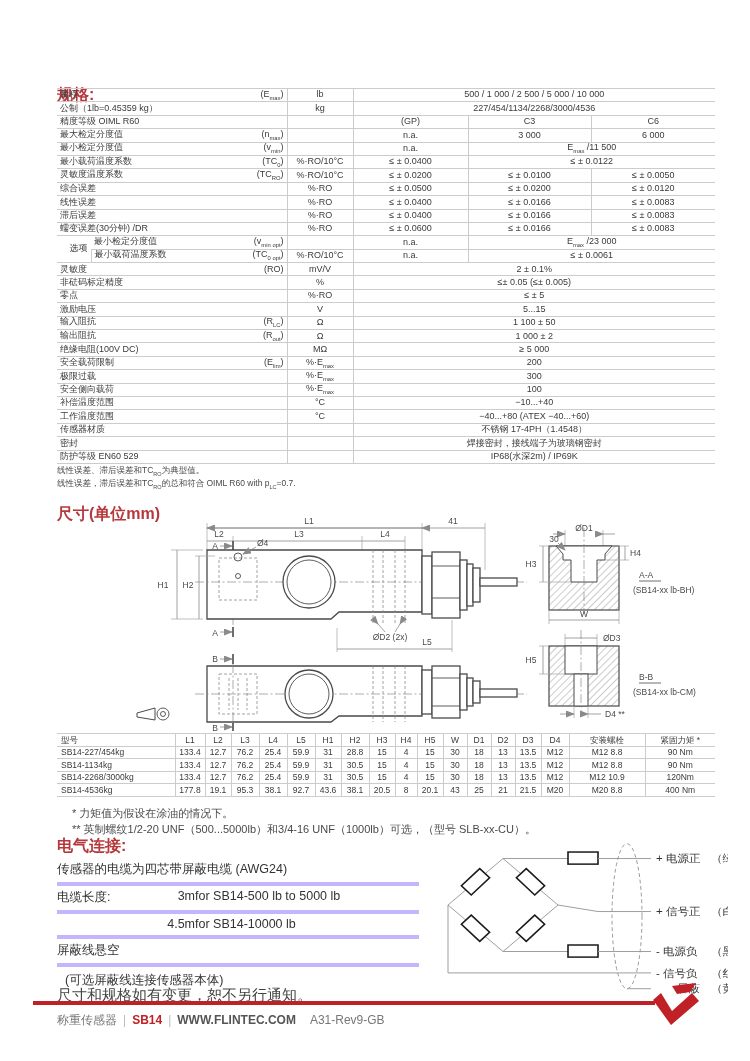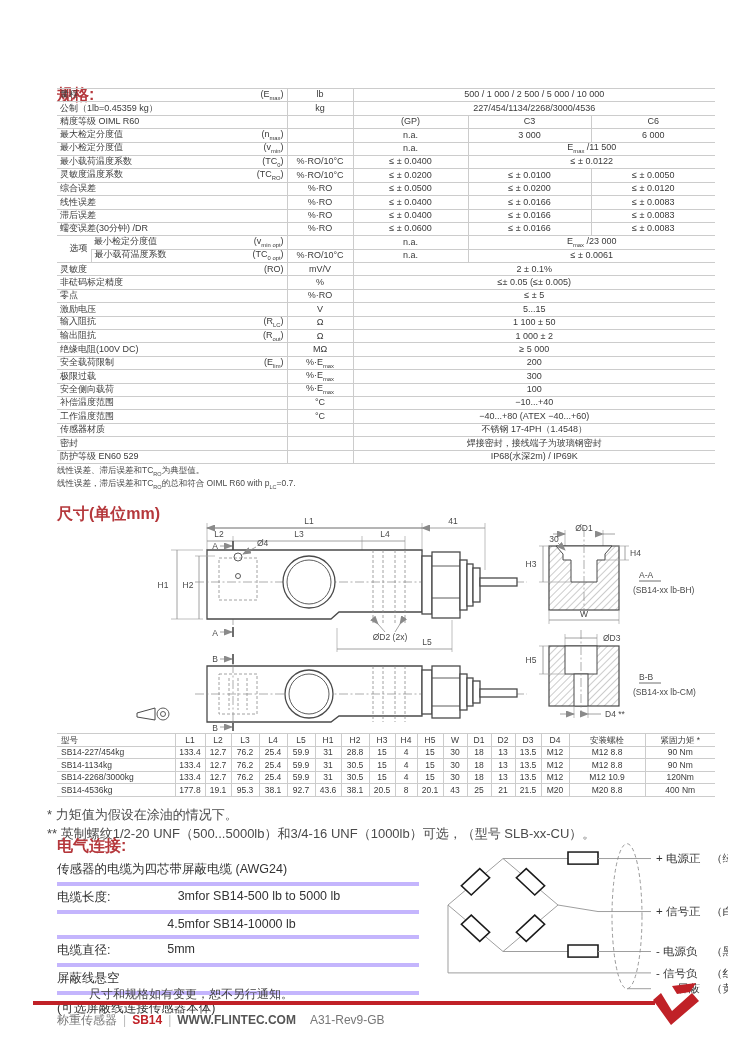--- a/index.html
+++ b/index.html
@@ -29,31 +29,31 @@
   .ext{stroke:#a5a5a5;stroke-width:0.7;}
   .dash{stroke:#8a8a8a;stroke-width:0.8;fill:none;stroke-dasharray:3,2;}
   .dd{stroke:#8a8a8a;stroke-width:0.7;fill:none;stroke-dasharray:9,2.5,2,2.5;}
 
   
   #dim-table{position:absolute;left:57px;top:733px;width:658px;border-collapse:collapse;table-layout:fixed;}
   #dim-table th,#dim-table td{font-size:8.5px;font-weight:normal;color:#3a3a3a;height:11.6px;padding:0 2px;
       border:1px solid #cccccc;text-align:center;white-space:nowrap;overflow:hidden;line-height:1;}
   #dim-table th:first-child,#dim-table td:first-child{text-align:left;padding-left:4px;border-left:none;}
   #dim-table th:last-child,#dim-table td:last-child{border-right:none;}
-  .dim-notes{position:absolute;left:47px;top:806px;font-size:13px;color:#4a4a4a;line-height:1.45;}
+  .dim-notes{position:absolute;left:72px;top:806px;font-size:11px;color:#4a4a4a;line-height:1.45;}
 
   
   .elec-box{position:absolute;left:57px;top:858px;width:362px;}
   .elec-row{display:flex;border-bottom:4px solid #c4b5fd;font-size:12.5px;color:#333;
             padding:3px 0 4px 0;min-height:14px;}
   .elec-row .el{width:78px;flex:none;}
   .elec-row .v1{width:60px;flex:none;text-align:right;}
   .elec-row .v2{flex:auto;}
-  .elec-note{font-size:12.5px;color:#333;padding-top:5px;}
-  .disclaimer{position:absolute;left:57px;top:986px;font-size:12px;color:#444;margin-left:32px;}
+  .elec-note{font-size:12.5px;color:#333;padding-top:5px;margin-left:8px;}
+  .disclaimer{position:absolute;left:57px;top:986px;font-size:15px;color:#444;}
   #wiring{position:absolute;left:393px;top:826px;}
   #wiring text{fill:#333;font-size:11.5px;}
   .wire{stroke:#9a9a9a;stroke-width:1;fill:none;}
   .res{fill:#fff;stroke:#1a1a1a;stroke-width:1.6;}
 
   
   .footer-rule{position:absolute;left:33px;top:1001px;width:622px;height:4px;background:#c02127;}
   #logo{position:absolute;left:650px;top:980px;}
   .footer-text{position:absolute;left:57px;top:1012px;font-size:12px;color:#777;}
   .footer-text .sep{color:#bbb;padding:0 6px;}
@@ -553,25 +553,20 @@
           <span class="el">电缆长度:</span>
           <span class="v1">3m</span>
           <span class="v2">for SB14-500 lb to 5000 lb</span>
         </div>
         <div class="elec-row">
           <span class="el"></span>
           <span class="v1">4.5m</span>
           <span class="v2">for SB14-10000 lb</span>
         </div>
         <div class="elec-row">
-          <span class="el">电缆直径:</span>
-          <span class="v1">5mm</span>
-          <span class="v2"></span>
-        </div>
-        <div class="elec-row">
           <span class="el">屏蔽线悬空</span>
           <span class="v1"></span>
           <span class="v2"></span>
         </div>
       </div>
     <div class="elec-note">(可选屏蔽线连接传感器本体)</div>
   </div>
   <div class="disclaimer">尺寸和规格如有变更，恕不另行通知。</div>
 
   <svg id="wiring" width="335" height="172" viewBox="0 0 335 185" preserveAspectRatio="none">

